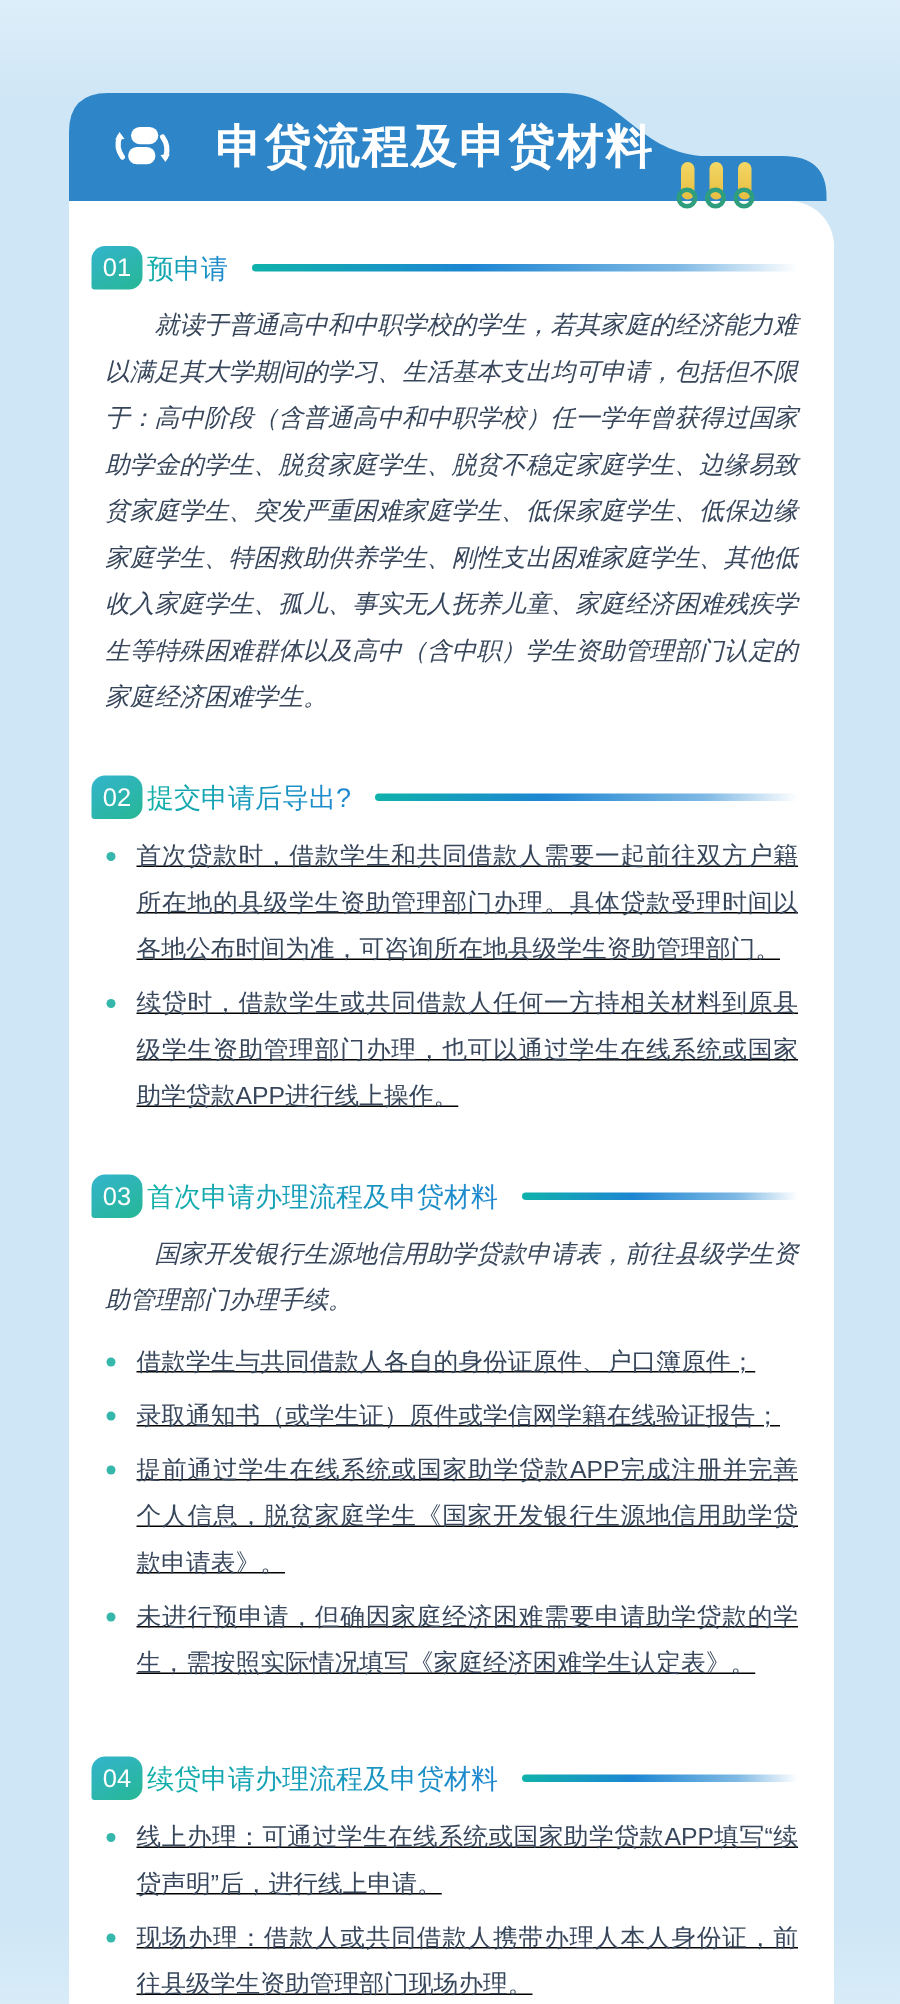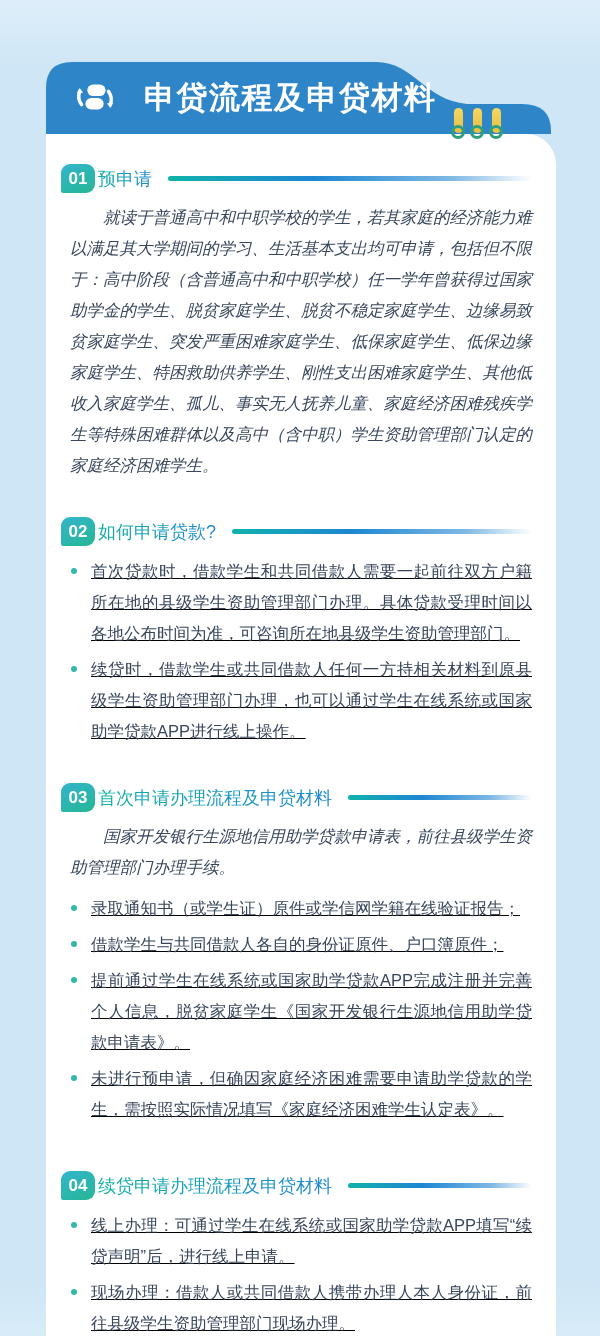--- a/index.html
+++ b/index.html
@@ -16,21 +16,21 @@
        background:linear-gradient(180deg,#f4d764,#e6bd41);}
   .pin::after{content:"";position:absolute;left:-3px;bottom:-6px;width:14px;height:14px;
        box-sizing:border-box;border:3px solid #2f9e7c;border-radius:50%;}
   .card-body{position:relative;background:#ffffff;border-radius:0 30px 28px 28px;
        padding:30px 24px 22px 24px;z-index:1;}
   .sec{margin-top:36px;}
   .sec:first-child{margin-top:0;}
   .sec.last{margin-top:46px;}
   .sec-head{display:flex;align-items:center;margin-left:-9px;}
   .badge{min-width:34px;height:29px;border-radius:9px 9px 9px 2px;display:flex;align-items:center;
-       justify-content:center;color:#fff;font-weight:700;font-size:17px;
+       justify-content:center;color:#fff;font-weight:400;font-size:17px;
        background:linear-gradient(150deg,#33b4cd 0%,#26b794 100%);}
   .sec-title{margin-left:3px;font-size:18px;font-weight:400;white-space:nowrap;
        background:linear-gradient(90deg,#10b0a6,#1e86d0);
        -webkit-background-clip:text;background-clip:text;
        -webkit-text-fill-color:transparent;color:#1a9dbd;}
   .head-line{flex:1;height:5px;margin-left:16px;border-radius:3px;
        background:linear-gradient(90deg,#0fb2ab 0%,#1d86d2 40%,#7fb9e4 78%,rgba(207,230,246,0));}
   .para{margin:9px 0 0 0;text-indent:2em;font-size:16.5px;line-height:31px;
        color:#37465b;font-weight:500;text-align:justify;font-style:italic;}
   ul.blist{list-style:none;margin:10px 0 0 0;padding:0;text-decoration:underline;}
@@ -74,39 +74,39 @@
           <div class="badge">01</div>
           <div class="sec-title">预申请</div>
           <div class="head-line"></div>
         </div>
         <p class="para">就读于普通高中和中职学校的学生，若其家庭的经济能力难以满足其大学期间的学习、生活基本支出均可申请，包括但不限于：高中阶段（含普通高中和中职学校）任一学年曾获得过国家助学金的学生、脱贫家庭学生、脱贫不稳定家庭学生、边缘易致贫家庭学生、突发严重困难家庭学生、低保家庭学生、低保边缘家庭学生、特困救助供养学生、刚性支出困难家庭学生、其他低收入家庭学生、孤儿、事实无人抚养儿童、家庭经济困难残疾学生等特殊困难群体以及高中（含中职）学生资助管理部门认定的家庭经济困难学生。</p>
       </div>
 
       <div class="sec">
         <div class="sec-head">
           <div class="badge">02</div>
-          <div class="sec-title">如何申请贷款?</div>
+          <div class="sec-title">提交申请后导出?</div>
           <div class="head-line"></div>
         </div>
         <ul class="blist">
           <li>首次贷款时，借款学生和共同借款人需要一起前往双方户籍所在地的县级学生资助管理部门办理。具体贷款受理时间以各地公布时间为准，可咨询所在地县级学生资助管理部门。</li>
           <li>续贷时，借款学生或共同借款人任何一方持相关材料到原县级学生资助管理部门办理，也可以通过学生在线系统或国家助学贷款APP进行线上操作。</li>
         </ul>
       </div>
 
       <div class="sec">
         <div class="sec-head">
           <div class="badge">03</div>
           <div class="sec-title">首次申请办理流程及申贷材料</div>
           <div class="head-line"></div>
         </div>
         <p class="para">国家开发银行生源地信用助学贷款申请表，前往县级学生资助管理部门办理手续。</p>
         <ul class="blist">
+          <li>借款学生与共同借款人各自的身份证原件、户口簿原件；</li>
           <li>录取通知书（或学生证）原件或学信网学籍在线验证报告；</li>
-          <li>借款学生与共同借款人各自的身份证原件、户口簿原件；</li>
           <li>提前通过学生在线系统或国家助学贷款APP完成注册并完善个人信息，脱贫家庭学生《国家开发银行生源地信用助学贷款申请表》。</li>
           <li>未进行预申请，但确因家庭经济困难需要申请助学贷款的学生，需按照实际情况填写《家庭经济困难学生认定表》。</li>
         </ul>
       </div>
 
       <div class="sec last">
         <div class="sec-head">
           <div class="badge">04</div>
           <div class="sec-title">续贷申请办理流程及申贷材料</div>
           <div class="head-line"></div>

